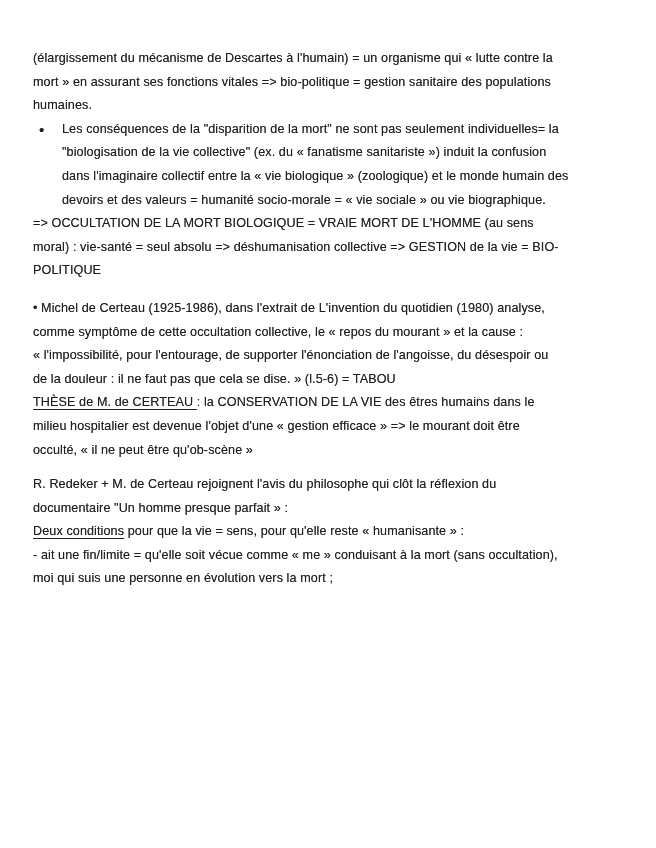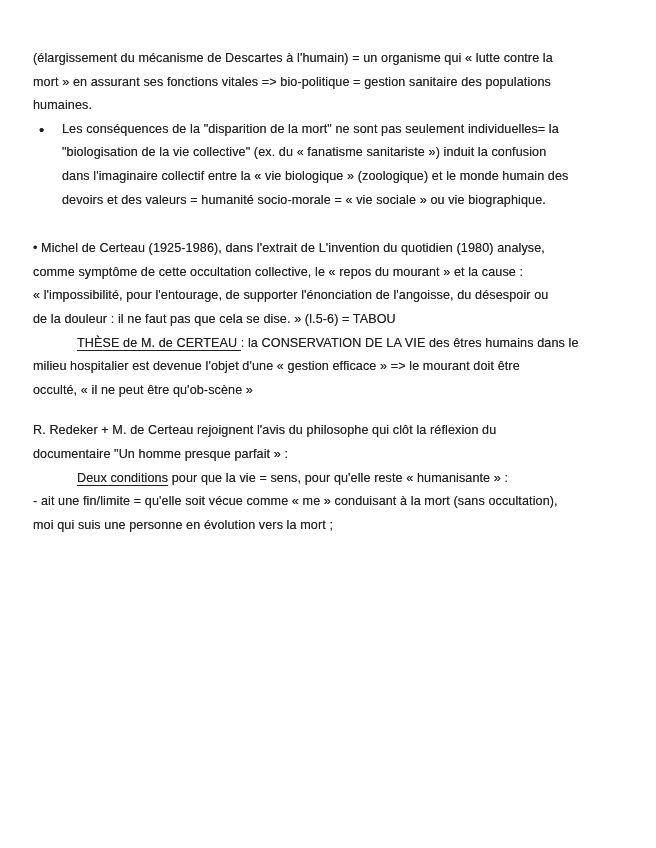--- a/index.html
+++ b/index.html
@@ -23,63 +23,65 @@
     line-height: 23.6px;
     letter-spacing: 0.1px;
     text-shadow: 0 0 0.6px rgba(45,45,45,0.65);
     border-radius: 7px;
   }
   .para {
     margin: 0;
     white-space: pre-line;
   }
   .gap-above {
-    margin-top: 25px;
+    margin-top: 14px;
   }
   .gap-above-sm {
-    margin-top: 17px;
+    margin-top: 11px;
   }
   .bullet-row {
     display: flex;
     align-items: flex-start;
   }
   .marker {
     flex: 0 0 29px;
     width: 29px;
     box-sizing: border-box;
     padding-left: 6px;
     font-size: 15px;
     line-height: 23.6px;
   }
   .btext {
     flex: 1 1 auto;
   }
   .u {
     text-decoration: underline;
     text-underline-offset: 2.5px;
-    margin-left: 44px;
   }
 </style>
 </head>
 <body style="background: rgb(255, 255, 255); color: rgb(31, 31, 31);">
 
 <div class="page">
 
   <p class="para">(élargissement du mécanisme de Descartes à l'humain) = un organisme qui « lutte contre la
 mort » en assurant ses fonctions vitales =&gt; bio-politique = gestion sanitaire des populations
 humaines.</p>
 
   <div class="bullet-row">
       <span class="marker">•</span>
       <p class="para btext">Les conséquences de la "disparition de la mort" ne sont pas seulement individuelles= la
 "biologisation de la vie collective" (ex. du « fanatisme sanitariste ») induit la confusion
 dans l'imaginaire collectif entre la « vie biologique » (zoologique) et le monde humain des
 devoirs et des valeurs = humanité socio-morale = « vie sociale » ou vie biographique.</p>
     </div>
 
+  <p class="para">=&gt; OCCULTATION DE LA MORT BIOLOGIQUE = VRAIE MORT DE L'HOMME (au sens
+moral) : vie-santé = seul absolu =&gt; déshumanisation collective =&gt; GESTION de la vie = BIO-
+POLITIQUE</p>
 
   <p class="para gap-above">• Michel de Certeau (1925-1986), dans l'extrait de L'invention du quotidien (1980) analyse,
 comme symptôme de cette occultation collective, le « repos du mourant » et la cause :
 « l'impossibilité, pour l'entourage, de supporter l'énonciation de l'angoisse, du désespoir ou
 de la douleur : il ne faut pas que cela se dise. » (l.5-6) = TABOU</p>
 
   <p class="para"><span class="u">THÈSE de M. de CERTEAU </span><span>: la CONSERVATION DE LA VIE des êtres humains dans le
 milieu hospitalier est devenue l'objet d'une « gestion efficace » =&gt; le mourant doit être
 occulté, « il ne peut être qu'ob-scène »</span></p>
 

